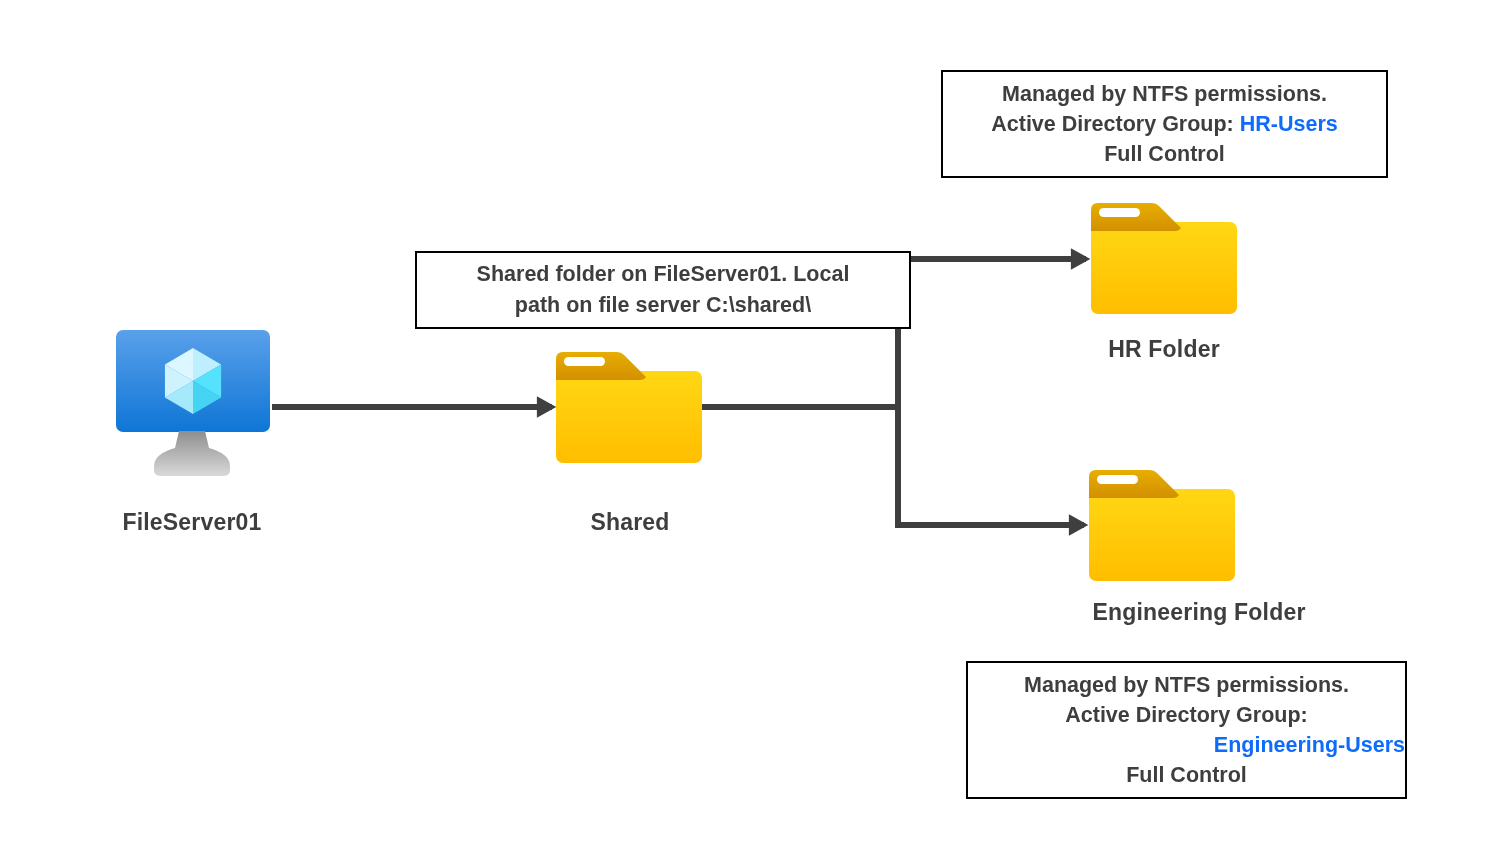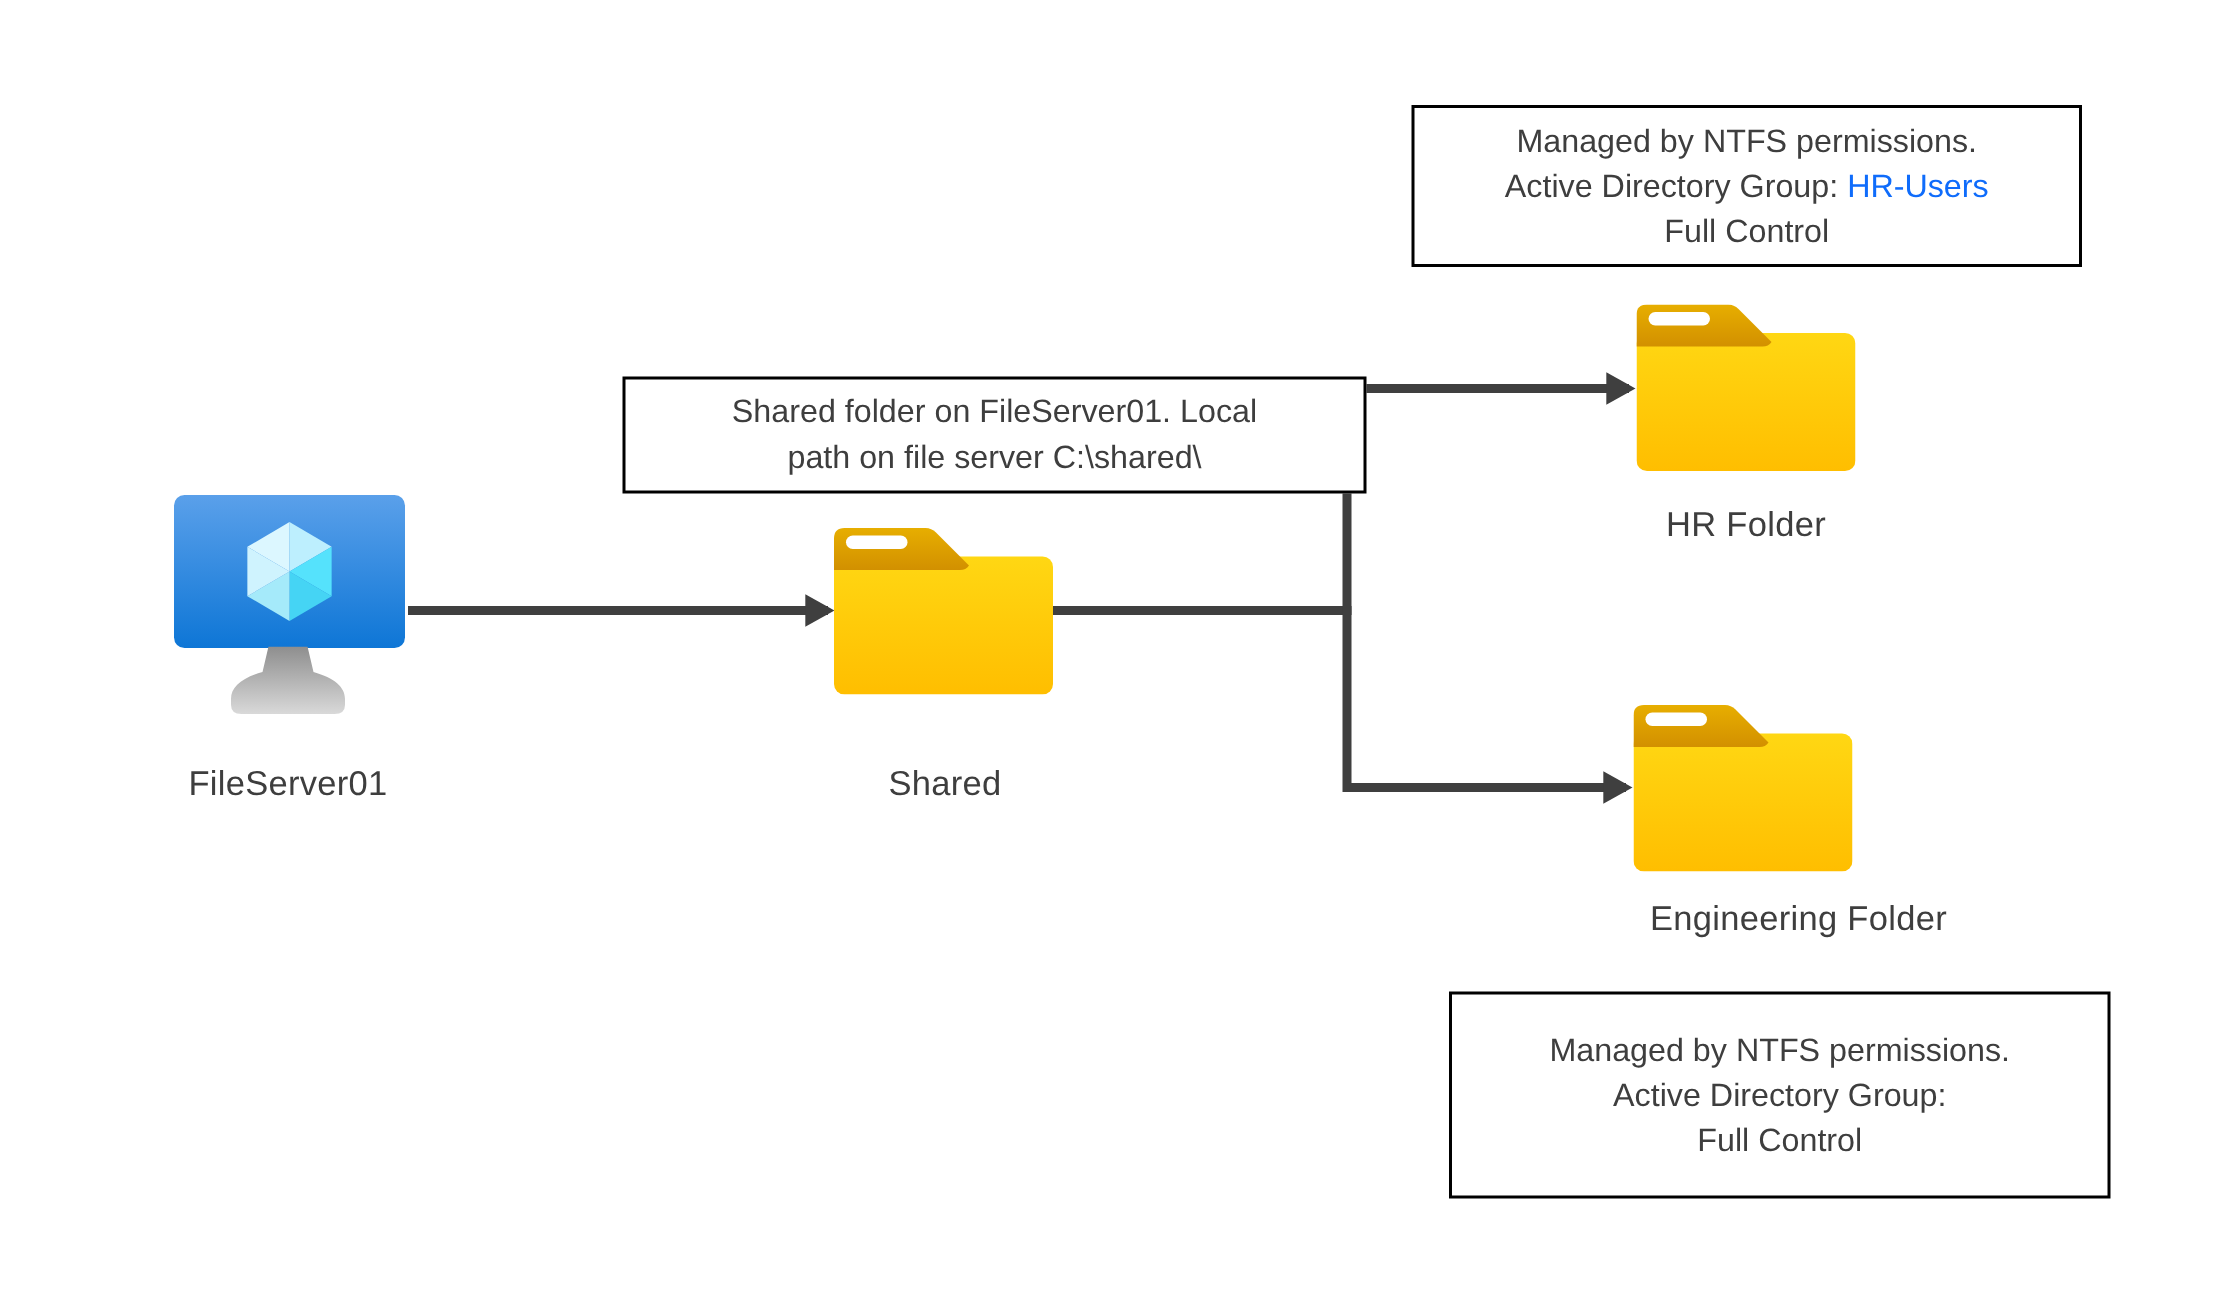--- a/index.html
+++ b/index.html
@@ -53,40 +53,40 @@
     width: 146px;
     height: 111px;
   }
   .folder-shared { left: 556px; top: 352px; }
   .folder-hr { left: 1091px; top: 203px; }
   .folder-eng { left: 1089px; top: 470px; }
   .icon-label {
     position: absolute;
     transform: translateX(-50%);
     font-size: 23px;
-    font-weight: 400;
+    font-weight: 700;
     color: var(--text-dark, #3E3E3E);
     white-space: nowrap;
     letter-spacing: 0.2px;
   }
   .label-server { left: 192px; top: 493px; margin-top: 16px; }
   .label-shared { left: 630px; top: 489px; margin-top: 20px; }
   .label-hr     { left: 1164px; top: 336px; }
   .label-eng    { left: 1163px; top: 599px; margin-left: 36px; }
   .note {
     position: absolute;
     box-sizing: border-box;
     background: #ffffff;
     border: 2px solid #000000;
     display: flex;
     flex-direction: column;
     justify-content: center;
     text-align: center;
     font-size: 21.5px;
-    font-weight: 400;
+    font-weight: 700;
     color: var(--text-dark, #3B3B3B);
     line-height: 30px;
   }
   .note-line { white-space: nowrap; }
   .note-shared { left: 415px; top: 251px; width: 496px; height: 78px; line-height: 31px; }
   .note-hr     { left: 941px; top: 70px;  width: 447px; height: 108px; }
   .note-eng    { left: 966px; top: 661px; width: 441px; height: 138px; }
   .group-blue {
     color: var(--link-blue, #0F6CFB);
     text-align: right;
@@ -168,16 +168,17 @@
     <div class="note-line">Managed by NTFS permissions.</div>
     <div class="note-line">
       <span>Active Directory Group: </span><span class="group-blue">HR-Users</span>
     </div>
     <div class="note-line">Full Control</div>
   </div>
 
   <div class="note note-eng">
     <div class="note-line">Managed by NTFS permissions.</div>
     <div class="note-line">Active Directory Group:</div>
+    <div class="note-line group-blue">Engineering-Users</div>
     <div class="note-line">Full Control</div>
   </div>
 
 </div>
 
 </body></html>

